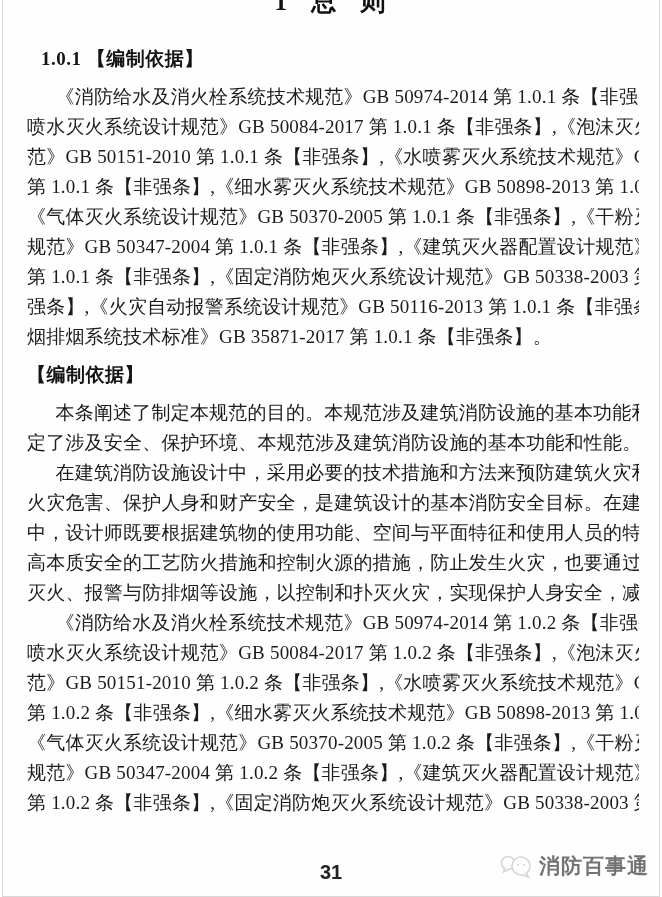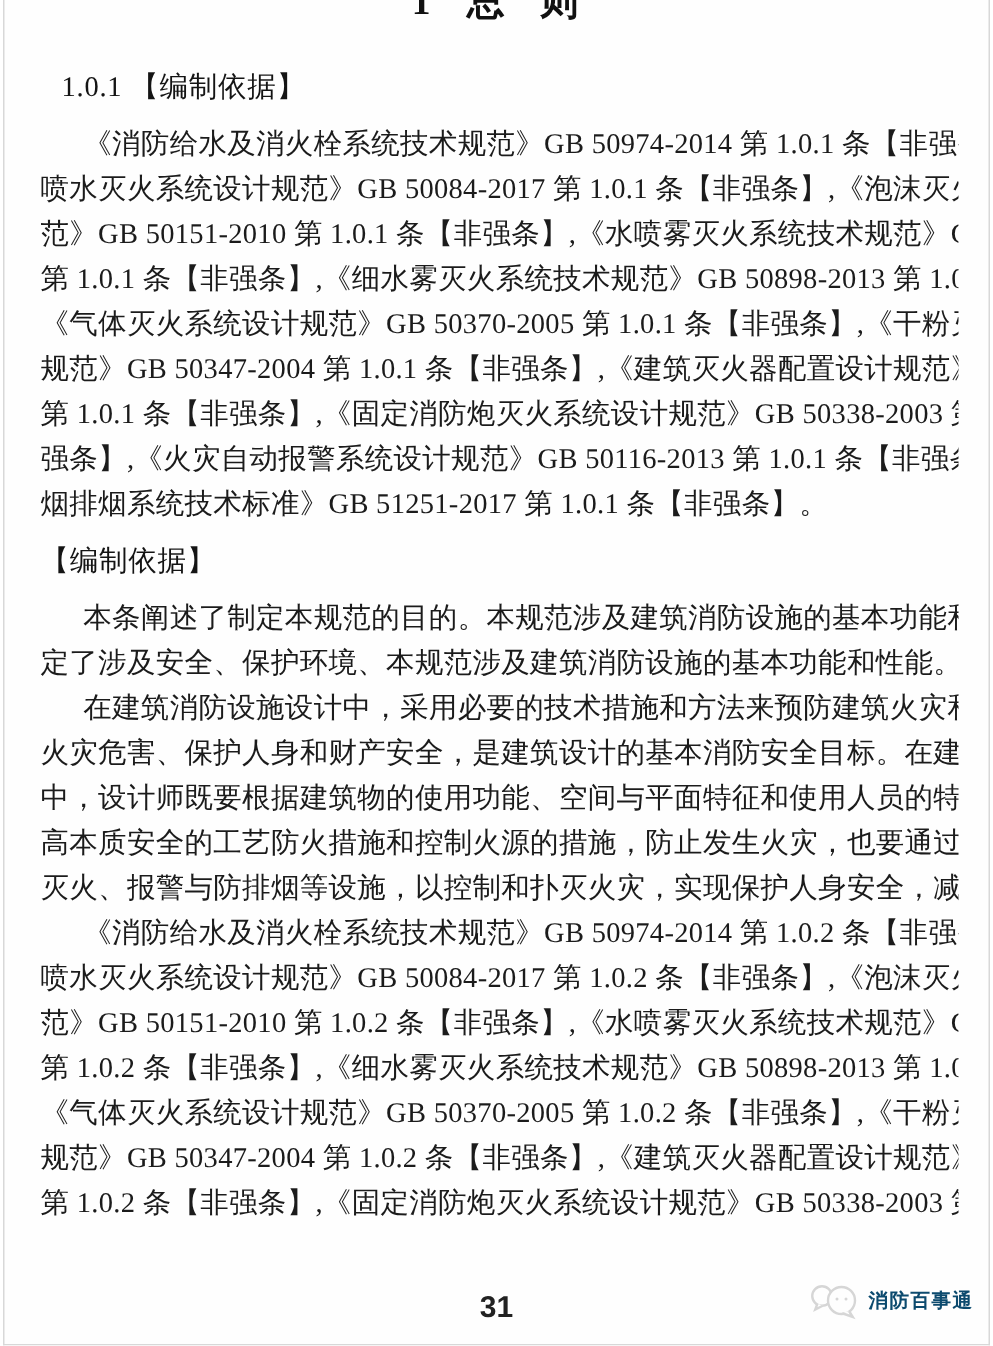--- a/index.html
+++ b/index.html
@@ -29,21 +29,21 @@
     word-spacing: 14px;
     letter-spacing: 2px;
     color: #111;
   }
   .content {
     padding: 0 20px 0 24px;
     font-size: 19px;
     line-height: 30px;
   }
   .sec-heading {
-    font-weight: normal;
+    font-weight: bold;
     line-height: 30px;
     letter-spacing: 0.5px;
     color: #141414;
   }
   .sec-heading.ind { padding-left: 14px; }
   .sec-heading:first-child { margin-top: 26px; }
   .para + .sec-heading { margin-top: 8px; }
   .sec-heading + .para { margin-top: 8px; }
   .tline {
     height: 30px;
@@ -73,24 +73,24 @@
   }
   .watermark {
     position: absolute;
     right: 10px; bottom: 8px;
     display: flex;
     align-items: center;
     gap: 4px;
     color: #d0d0d0;
   }
   .watermark-text {
-    font-size: 13px;
+    font-size: 21px;
     letter-spacing: 1px;
     font-weight: bold;
-    color: #0c4a6e;
+    color: #737373;
   }
   .watermark svg { display: block; }
 </style>
 </head>
 <body>
 
 <div class="page">
 
   <div class="doc-title">1 总 则</div>
 
@@ -98,21 +98,21 @@
       <div class="sec-heading ind">1.0.1 【编制依据】</div>
       <div class="para">
         <div class="tline first">《消防给水及消火栓系统技术规范》GB 50974-2014 第 1.0.1 条【非强条】,《自动</div>
         <div class="tline">喷水灭火系统设计规范》GB 50084-2017 第 1.0.1 条【非强条】,《泡沫灭火系统设计规</div>
         <div class="tline">范》GB 50151-2010 第 1.0.1 条【非强条】,《水喷雾灭火系统技术规范》GB 50219-2014</div>
         <div class="tline">第 1.0.1 条【非强条】,《细水雾灭火系统技术规范》GB 50898-2013 第 1.0.1 条【非强条】,</div>
         <div class="tline">《气体灭火系统设计规范》GB 50370-2005 第 1.0.1 条【非强条】,《干粉灭火系统设计</div>
         <div class="tline">规范》GB 50347-2004 第 1.0.1 条【非强条】,《建筑灭火器配置设计规范》GB 50140-2005</div>
         <div class="tline">第 1.0.1 条【非强条】,《固定消防炮灭火系统设计规范》GB 50338-2003 第 1.0.1 条【非</div>
         <div class="tline">强条】,《火灾自动报警系统设计规范》GB 50116-2013 第 1.0.1 条【非强条】,《建筑防</div>
-        <div class="tline pend">烟排烟系统技术标准》GB 51251-2017 第 1.0.1 条【非强条】。</div>
+        <div class="tline pend">烟排烟系统技术标准》GB 35871-2017 第 1.0.1 条【非强条】。</div>
       </div>
       <div class="sec-heading">【编制依据】</div>
       <div class="para">
         <div class="tline first">本条阐述了制定本规范的目的。本规范涉及建筑消防设施的基本功能和性能，规</div>
         <div class="tline pend">定了涉及安全、保护环境、本规范涉及建筑消防设施的基本功能和性能。</div>
       </div>
       <div class="para">
         <div class="tline first">在建筑消防设施设计中，采用必要的技术措施和方法来预防建筑火灾和减少建筑</div>
         <div class="tline">火灾危害、保护人身和财产安全，是建筑设计的基本消防安全目标。在建筑消防设计</div>
         <div class="tline">中，设计师既要根据建筑物的使用功能、空间与平面特征和使用人员的特点，采取提</div>

